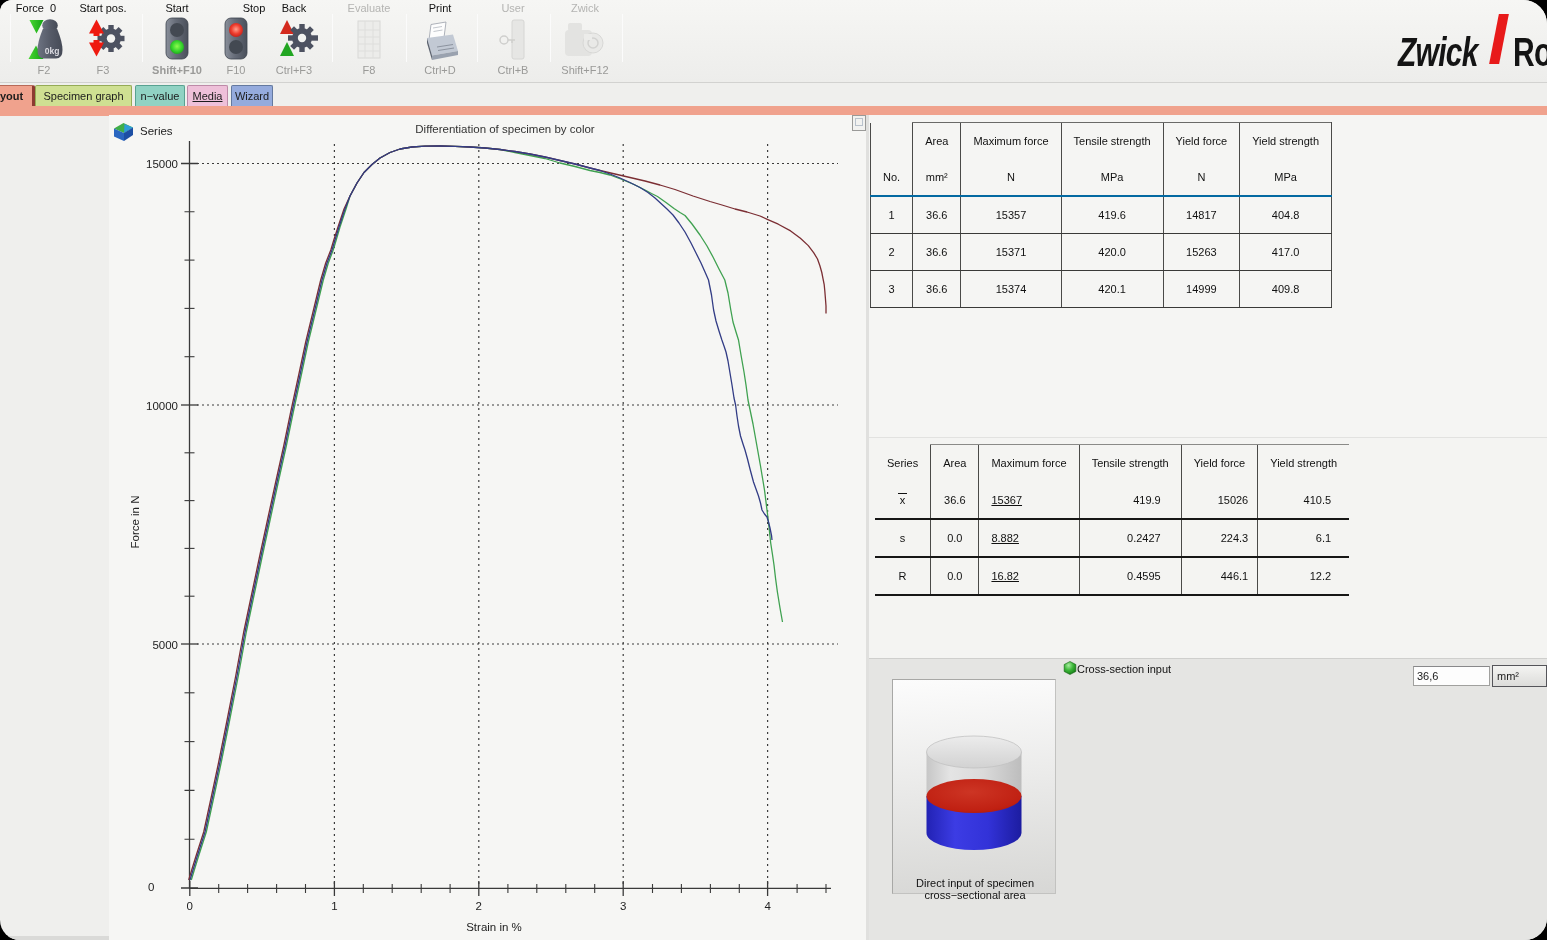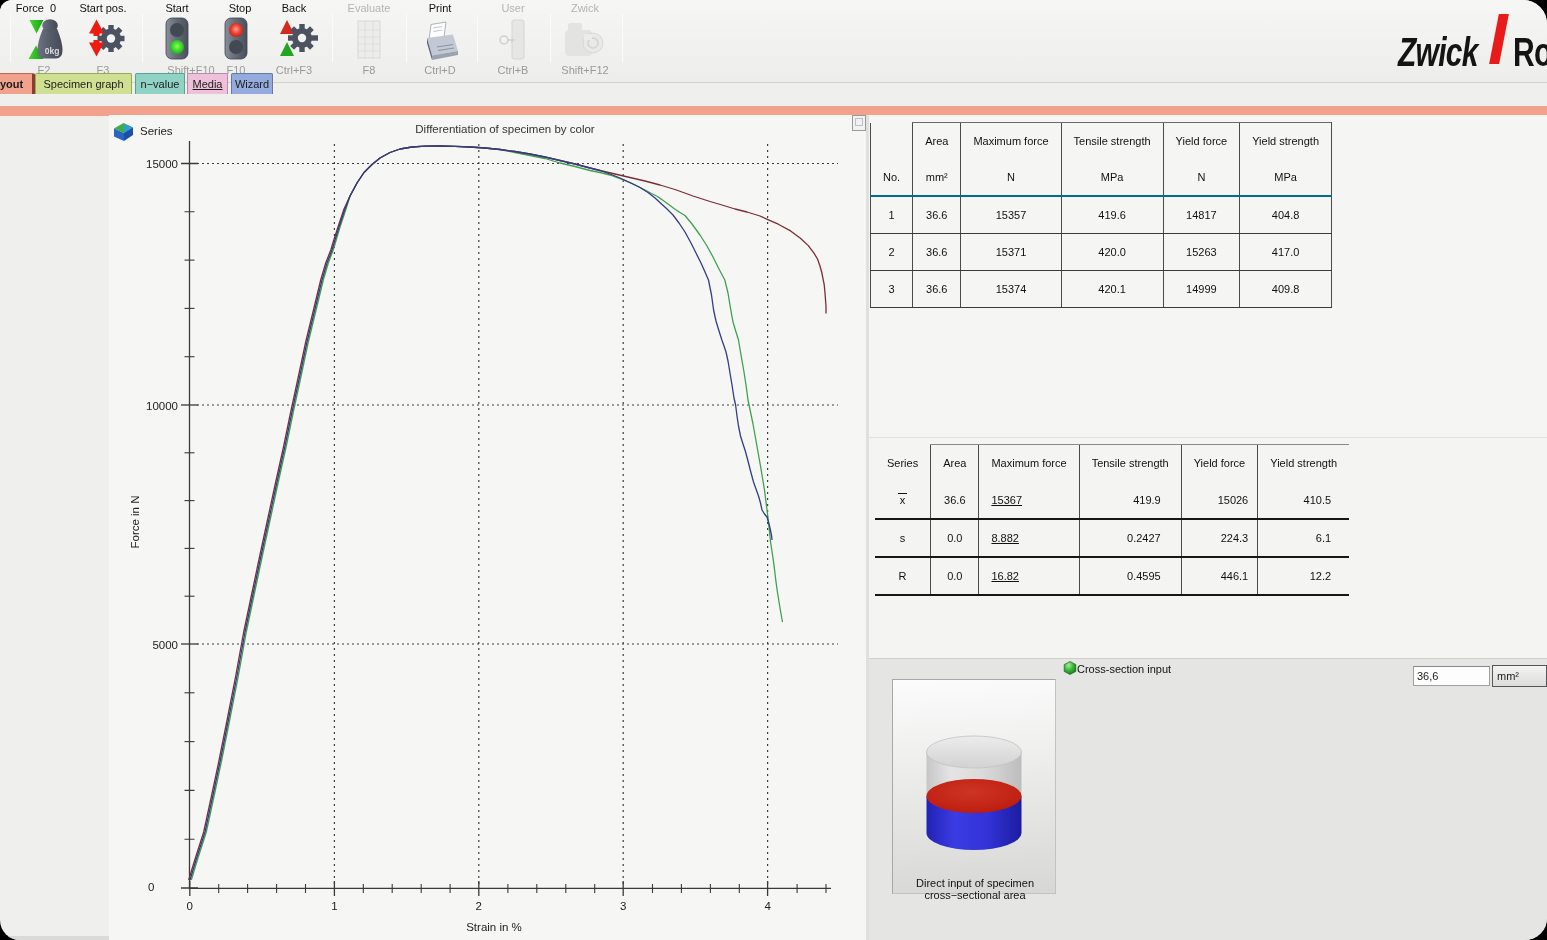--- a/index.html
+++ b/index.html
@@ -11,21 +11,21 @@
 #toolbar{position:absolute;left:0;top:0;width:1547px;height:83px;
   background:linear-gradient(#f6f6f4,#ededeb);border-bottom:1px solid #d2d2d0;}
 .tbsep{position:absolute;top:14px;height:48px;width:1px;background:#c9c9c7;border-right:1px solid #fbfbfb;}
 .tblabel{position:absolute;top:2px;height:13px;line-height:13px;text-align:center;font-size:11px;color:#111;white-space:nowrap;}
 .tblabel.dis{color:#b4b4b2;}
 .tbkey{position:absolute;top:64px;height:12px;line-height:12px;text-align:center;font-size:11px;color:#9a9a98;white-space:nowrap;}
 .tbicon{position:absolute;top:17px;}
 
 #logo{position:absolute;left:1398px;top:30px;height:40px;white-space:nowrap;}
 
-#tabrow{position:absolute;left:0;top:72px;width:1308px;height:22px;}
+#tabrow{position:absolute;left:0;top:84px;width:1308px;height:22px;}
 .tab{position:absolute;top:1px;height:21px;line-height:20px;text-align:center;font-size:11px;color:#1c1c1c;
   border:1px solid rgba(0,0,0,0.25);border-bottom:none;border-radius:2px 2px 0 0;}
 #strip{position:absolute;left:0;top:106px;width:1547px;height:10px;background:#f0a28d;}
 #bstrip{position:absolute;left:0;top:936px;width:1547px;height:4px;background:#dadad8;}
 
 #leftpanel{position:absolute;left:0;top:115px;width:108px;height:825px;background:#f7f7f5;border-right:1px solid #cfcfcd;}
 .li{position:absolute;left:1px;height:15px;line-height:15px;font-size:11px;color:#222;white-space:nowrap;}
 #lisel{position:absolute;left:0;top:61px;width:43px;height:15px;background:#1f8fe6;color:#fff;line-height:15px;font-size:11px;padding-left:1px;}
 #chartpanel{position:absolute;left:109px;top:115px;width:757px;height:825px;background:#f6f6f4;}
 #rightsep{position:absolute;left:866px;top:115px;width:3px;height:825px;background:#e0e0de;}
@@ -66,29 +66,29 @@
     <div class="tbsep" style="left:10px;"></div>
     <div class="tbsep" style="left:142px;"></div>
     <div class="tbsep" style="left:332px;"></div>
     <div class="tbsep" style="left:406px;"></div>
     <div class="tbsep" style="left:477px;"></div>
     <div class="tbsep" style="left:550px;"></div>
     <div class="tbsep" style="left:622px;"></div>
     <div class="tblabel" style="left:6px;width:60px;">Force&nbsp; 0</div>
     <div class="tblabel" style="left:73px;width:60px;">Start pos.</div>
     <div class="tblabel" style="left:147px;width:60px;">Start</div>
-    <div class="tblabel" style="left:210px;width:60px;">Stop</div>
+    <div class="tblabel" style="left:224px;width:60px;">Stop</div>
     <div class="tblabel" style="left:264px;width:60px;">Back</div>
     <div class="tblabel dis" style="left:338px;width:62px;">Evaluate</div>
     <div class="tblabel" style="left:410px;width:60px;">Print</div>
     <div class="tblabel dis" style="left:483px;width:60px;">User</div>
     <div class="tblabel dis" style="left:555px;width:60px;">Zwick</div>
     <div class="tbkey" style="left:14px;width:60px;">F2</div>
     <div class="tbkey" style="left:73px;width:60px;">F3</div>
-    <div class="tbkey" style="left:161px;width:60px;">Shift+F10</div>
+    <div class="tbkey" style="left:147px;width:60px;font-weight:bold;">Shift+F10</div>
     <div class="tbkey" style="left:206px;width:60px;">F10</div>
     <div class="tbkey" style="left:264px;width:60px;">Ctrl+F3</div>
     <div class="tbkey" style="left:338px;width:62px;">F8</div>
     <div class="tbkey" style="left:410px;width:60px;">Ctrl+D</div>
     <div class="tbkey" style="left:483px;width:60px;">Ctrl+B</div>
     <div class="tbkey" style="left:552px;width:66px;">Shift+F12</div>
     <svg class="tbicon" style="left:26px;top:16px;" width="38" height="46" viewBox="0 0 38 46">
       <defs>
           <linearGradient id="wgt" x1="0" y1="0" x2="1" y2="0">
         <stop offset="0" stop-color="#6d7382"></stop>

